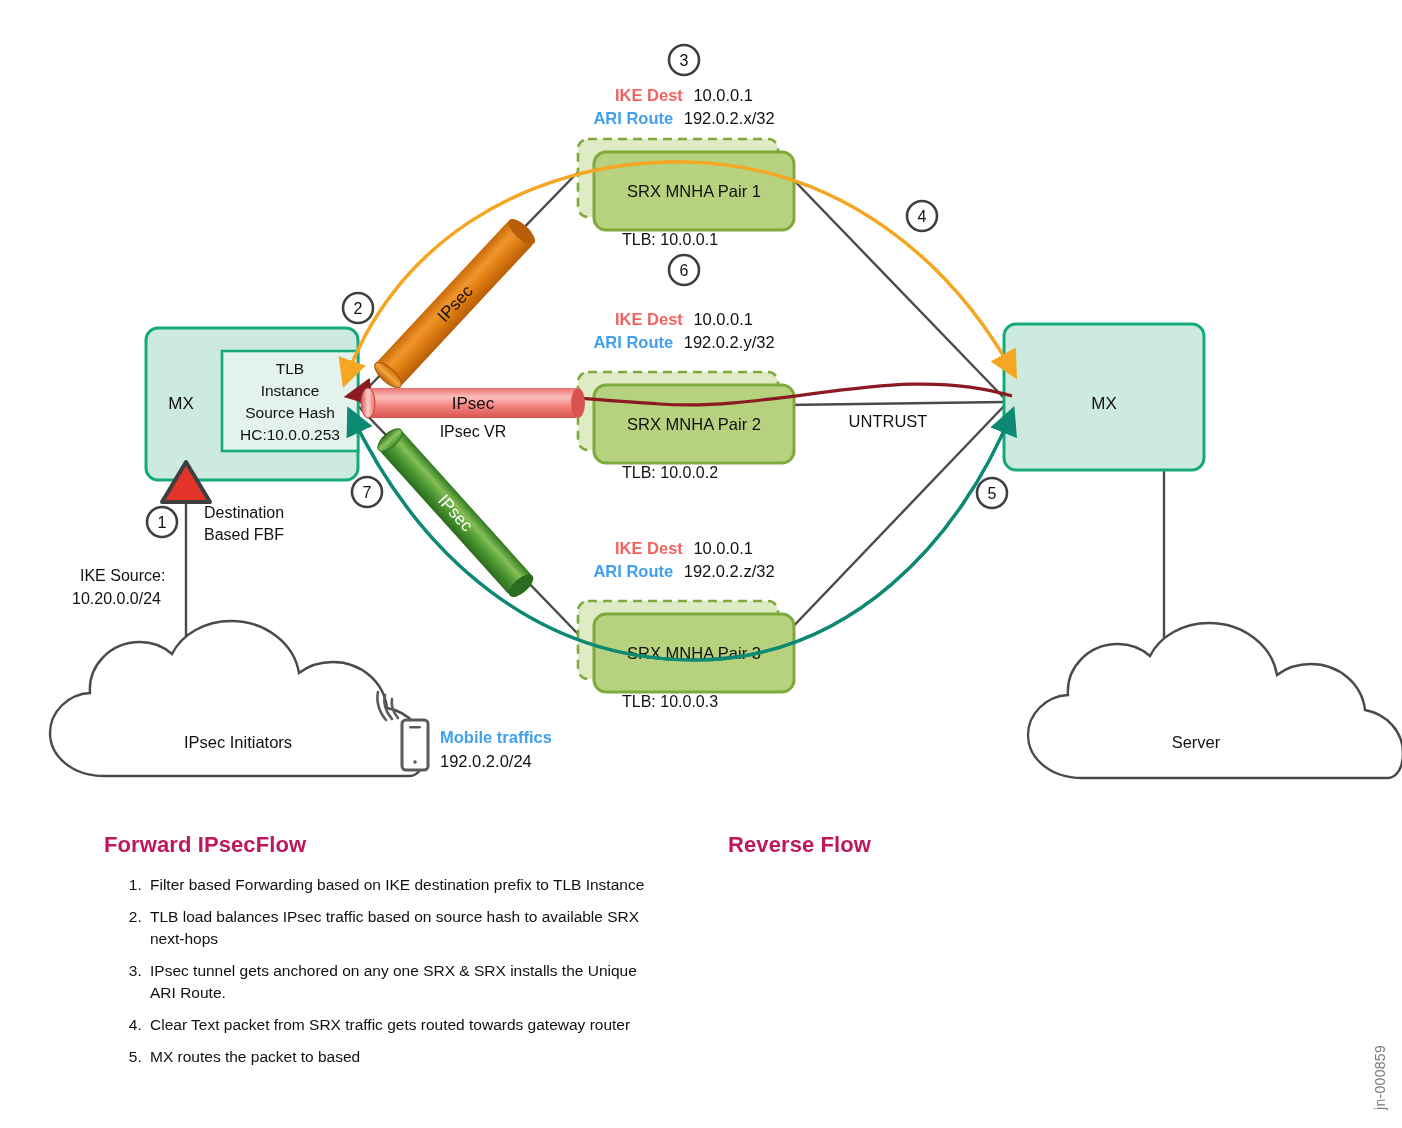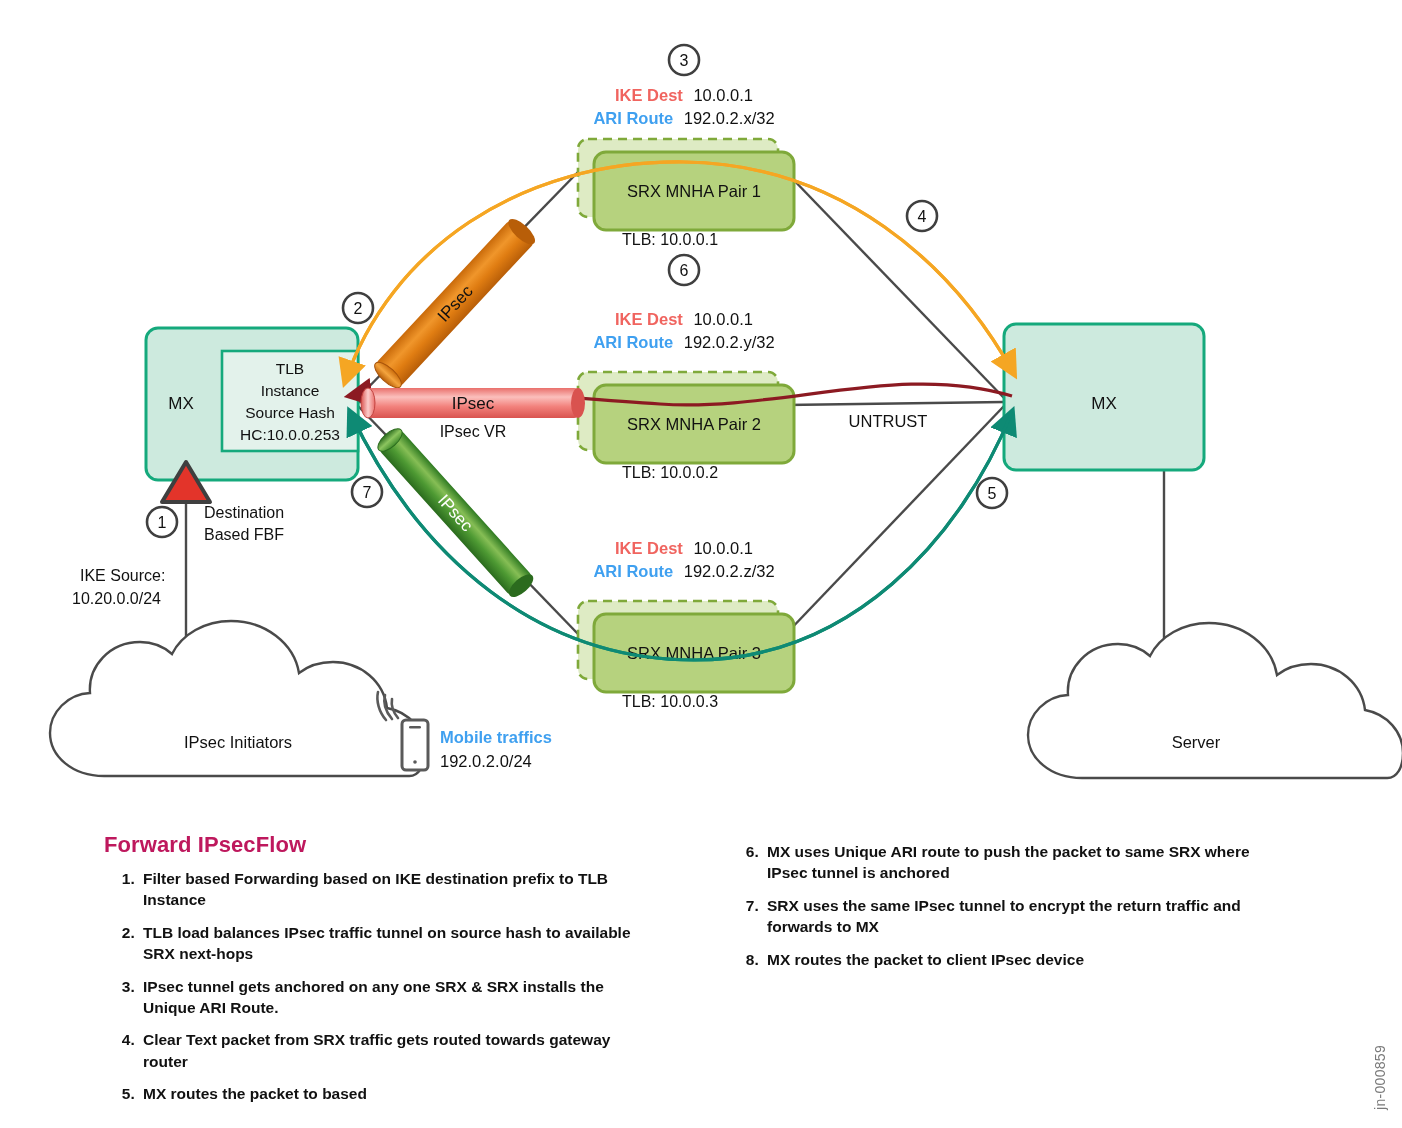--- a/index.html
+++ b/index.html
@@ -2,21 +2,21 @@
 <html><head>
 <meta charset="utf-8">
 <style>
   html,body{margin:0;padding:0;background:#ffffff;}
   body{width:1402px;height:1128px;font-family:"Liberation Sans",sans-serif;color:#1a1a1a;overflow:hidden;}
   #stage{position:relative;width:1402px;height:1128px;}
   svg#diagram{position:absolute;left:0;top:0;width:1402px;height:1128px;}
 
   .legend{position:absolute;font-family:"Liberation Sans",sans-serif;}
   .legend h3{font-size:22px;font-weight:bold;margin:0 0 10px 0;color:#be185d;letter-spacing:.1px;}
-  .legend ol{margin:9px;padding-left:26px;font-weight:bold;}
+  .legend ol{margin:16px;padding-left:26px;}
   .legend li{font-size:15.5px;line-height:1.38;margin-bottom:11px;color:#111;padding-left:4px;}
   #fwd{left:104px;top:832px;width:560px;}
   #rev{left:728px;top:832px;width:575px;}
 
   .docid{position:absolute;right:14px;bottom:18px;font-size:14px;color:#7a7a7a;
     writing-mode:vertical-rl;transform:rotate(180deg);letter-spacing:.3px;}
 </style>
 </head>
 <body>
 
@@ -253,30 +253,26 @@
   <g>
     <circle cx="367" cy="492" r="15" fill="#fff" stroke="#3F3F3F" stroke-width="2.6"></circle>
     <text x="367" y="498" font-family="Liberation Sans, sans-serif" font-size="16" text-anchor="middle" fill="#111">7</text>
   </g>
 </svg>
 
 <div class="legend" id="fwd">
   <h3>Forward IPsecFlow</h3>
   <ol>
     <li>Filter based Forwarding based on IKE destination prefix to TLB Instance</li>
-    <li>TLB load balances IPsec traffic tunnel on source hash to available SRX next-hops</li>
+    <li>TLB load balances IPsec traffic based on source hash to available SRX next-hops</li>
     <li>IPsec tunnel gets anchored on any one SRX &amp; SRX installs the Unique ARI Route.</li>
     <li>Clear Text packet from SRX traffic gets routed towards gateway router</li>
     <li>MX routes the packet to based</li>
   </ol>
 </div>
 
 <div class="legend" id="rev">
-  <ol id="rev-list" start="6">
-    <li>MX uses Unique ARI route to push the packet to same SRX where IPsec tunnel is anchored</li>
-    <li>SRX uses the same IPsec tunnel to encrypt the return traffic and forwards to MX</li>
-    <li>MX routes the packet to client IPsec device</li>
-  </ol>
+  <h3>Reverse Flow</h3>
 </div>
 
 <div class="docid">jn-000859</div>
 
 </div>
 
 </body></html>

